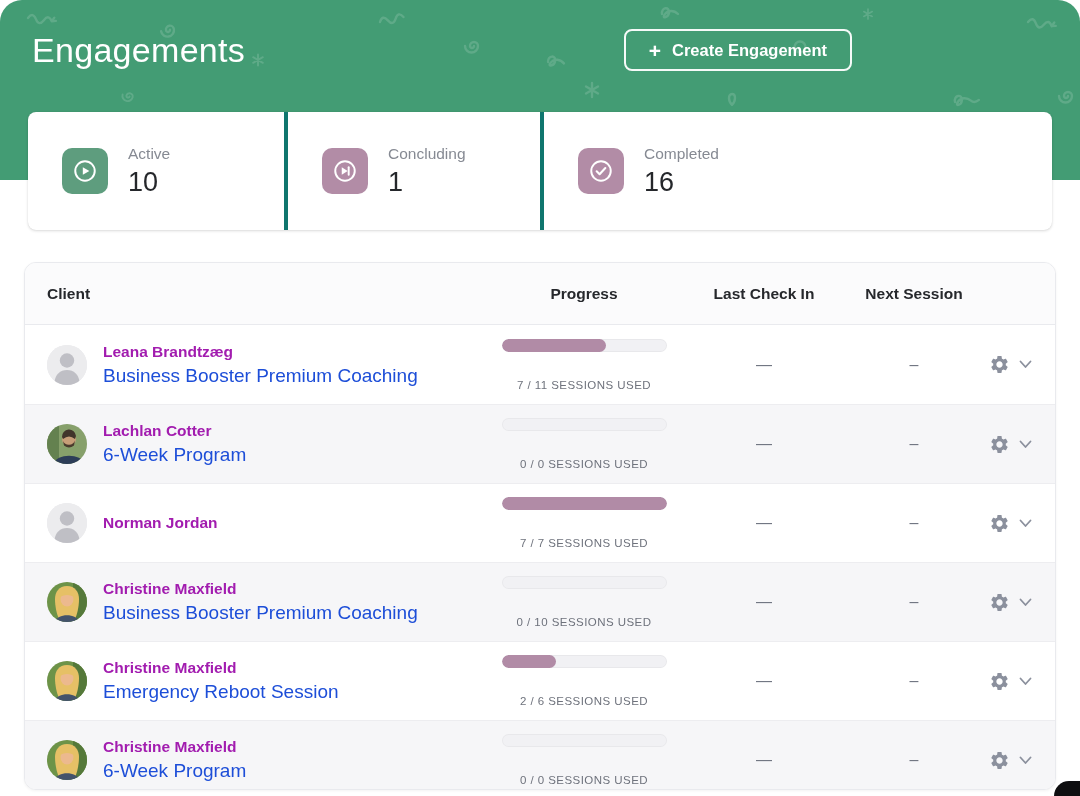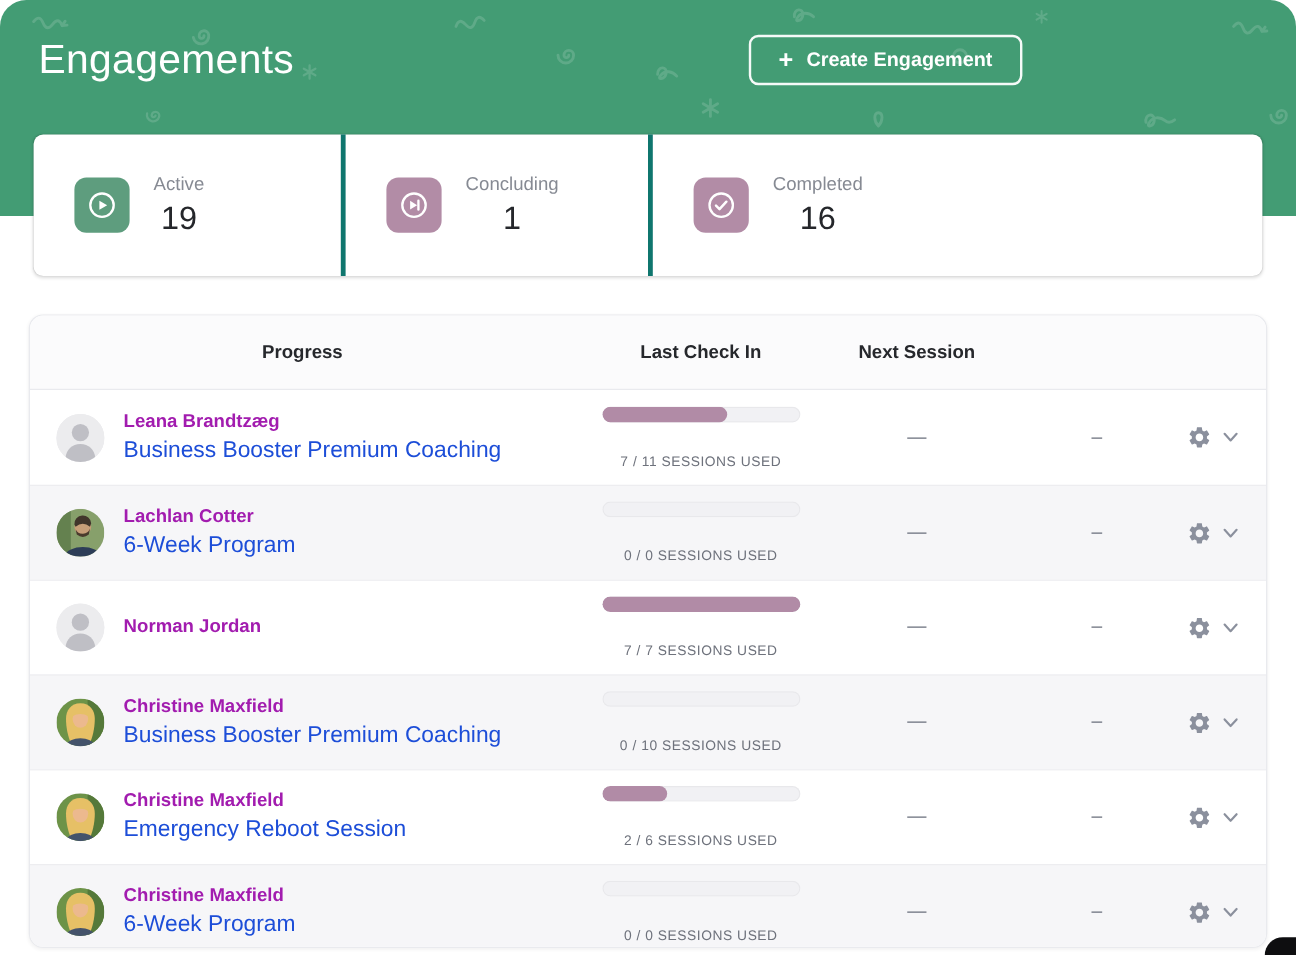--- a/index.html
+++ b/index.html
@@ -19,21 +19,21 @@
                 background:transparent; border:2px solid rgba(255,255,255,.95); border-radius:8px;
                 color:#ffffff; font-size:16.5px; font-weight:700; cursor:pointer;
                 font-family:"Liberation Sans", sans-serif; }
   .plus-glyph { font-size:21px; font-weight:700; line-height:1; }
 
   
   .stats { position:absolute; left:28px; top:112px; width:1024px; height:118px;
            background:#ffffff; border-radius:8px;
            box-shadow:0 1px 3px rgba(0,0,0,.14), 0 0 1px rgba(0,0,0,.12);
            display:grid; grid-template-columns:repeat(4,1fr); z-index:2; }
-  .stat { display:flex; align-items:center; gap:20px; padding-left:34px; cursor:pointer;text-align:center; }
+  .stat { display:flex; align-items:center; gap:20px; padding-left:34px; cursor:pointer; }
   .stat + .stat { border-left:4px solid #0f766e; }
   .stat-icon { width:46px; height:46px; border-radius:10px; flex:none;
                display:flex; align-items:center; justify-content:center; }
   .stat-label { font-size:15.5px; color:#868a93; margin-bottom:4px; }
   .stat-count { font-size:27px; color:#25272b; font-weight:500; }
 
   
   .table-card { position:absolute; left:24px; top:262px; width:1032px; height:528px;
                 background:#ffffff; border:1px solid #e9eaee; border-radius:12px;
                 overflow:hidden; box-shadow:0 1px 3px rgba(0,0,0,.05); }
@@ -110,21 +110,21 @@
 
     <div class="stat">
       <div class="stat-icon" style="background: rgb(94, 157, 126);">
         <svg width="26" height="26" viewBox="0 0 24 24">
           <circle cx="12" cy="12" r="9" fill="none" stroke="#ffffff" stroke-width="1.8"></circle>
           <polygon points="10,8.5 16,12 10,15.5" fill="#ffffff"></polygon>
         </svg>
       </div>
       <div>
         <div class="stat-label">Active</div>
-        <div class="stat-count">19</div>
+        <div class="stat-count">10</div>
       </div>
     </div>
 
     <div class="stat">
       <div class="stat-icon" style="background: rgb(178, 140, 166);">
         <svg width="26" height="26" viewBox="0 0 24 24">
           <circle cx="12" cy="12" r="9" fill="none" stroke="#ffffff" stroke-width="1.8"></circle>
           <polygon points="9,8.6 14.4,12 9,15.4" fill="#ffffff"></polygon>
           <line x1="15.4" y1="8.6" x2="15.4" y2="15.4" stroke="#ffffff" stroke-width="1.8" stroke-linecap="round"></line>
         </svg>
@@ -145,20 +145,21 @@
       <div>
         <div class="stat-label">Completed</div>
         <div class="stat-count">16</div>
       </div>
     </div>
 
   </div>
 
   <div class="table-card">
     <div class="thead grid-cols">
+      <div class="th-client">Client</div>
       <div class="th-center">Progress</div>
       <div class="th-center">Last Check In</div>
       <div class="th-center">Next Session</div>
       <div></div>
     </div>
 
     <div class="rows">
   <div class="row grid-cols">
     <div class="client-cell">
       <div class="avatar av-placeholder">

